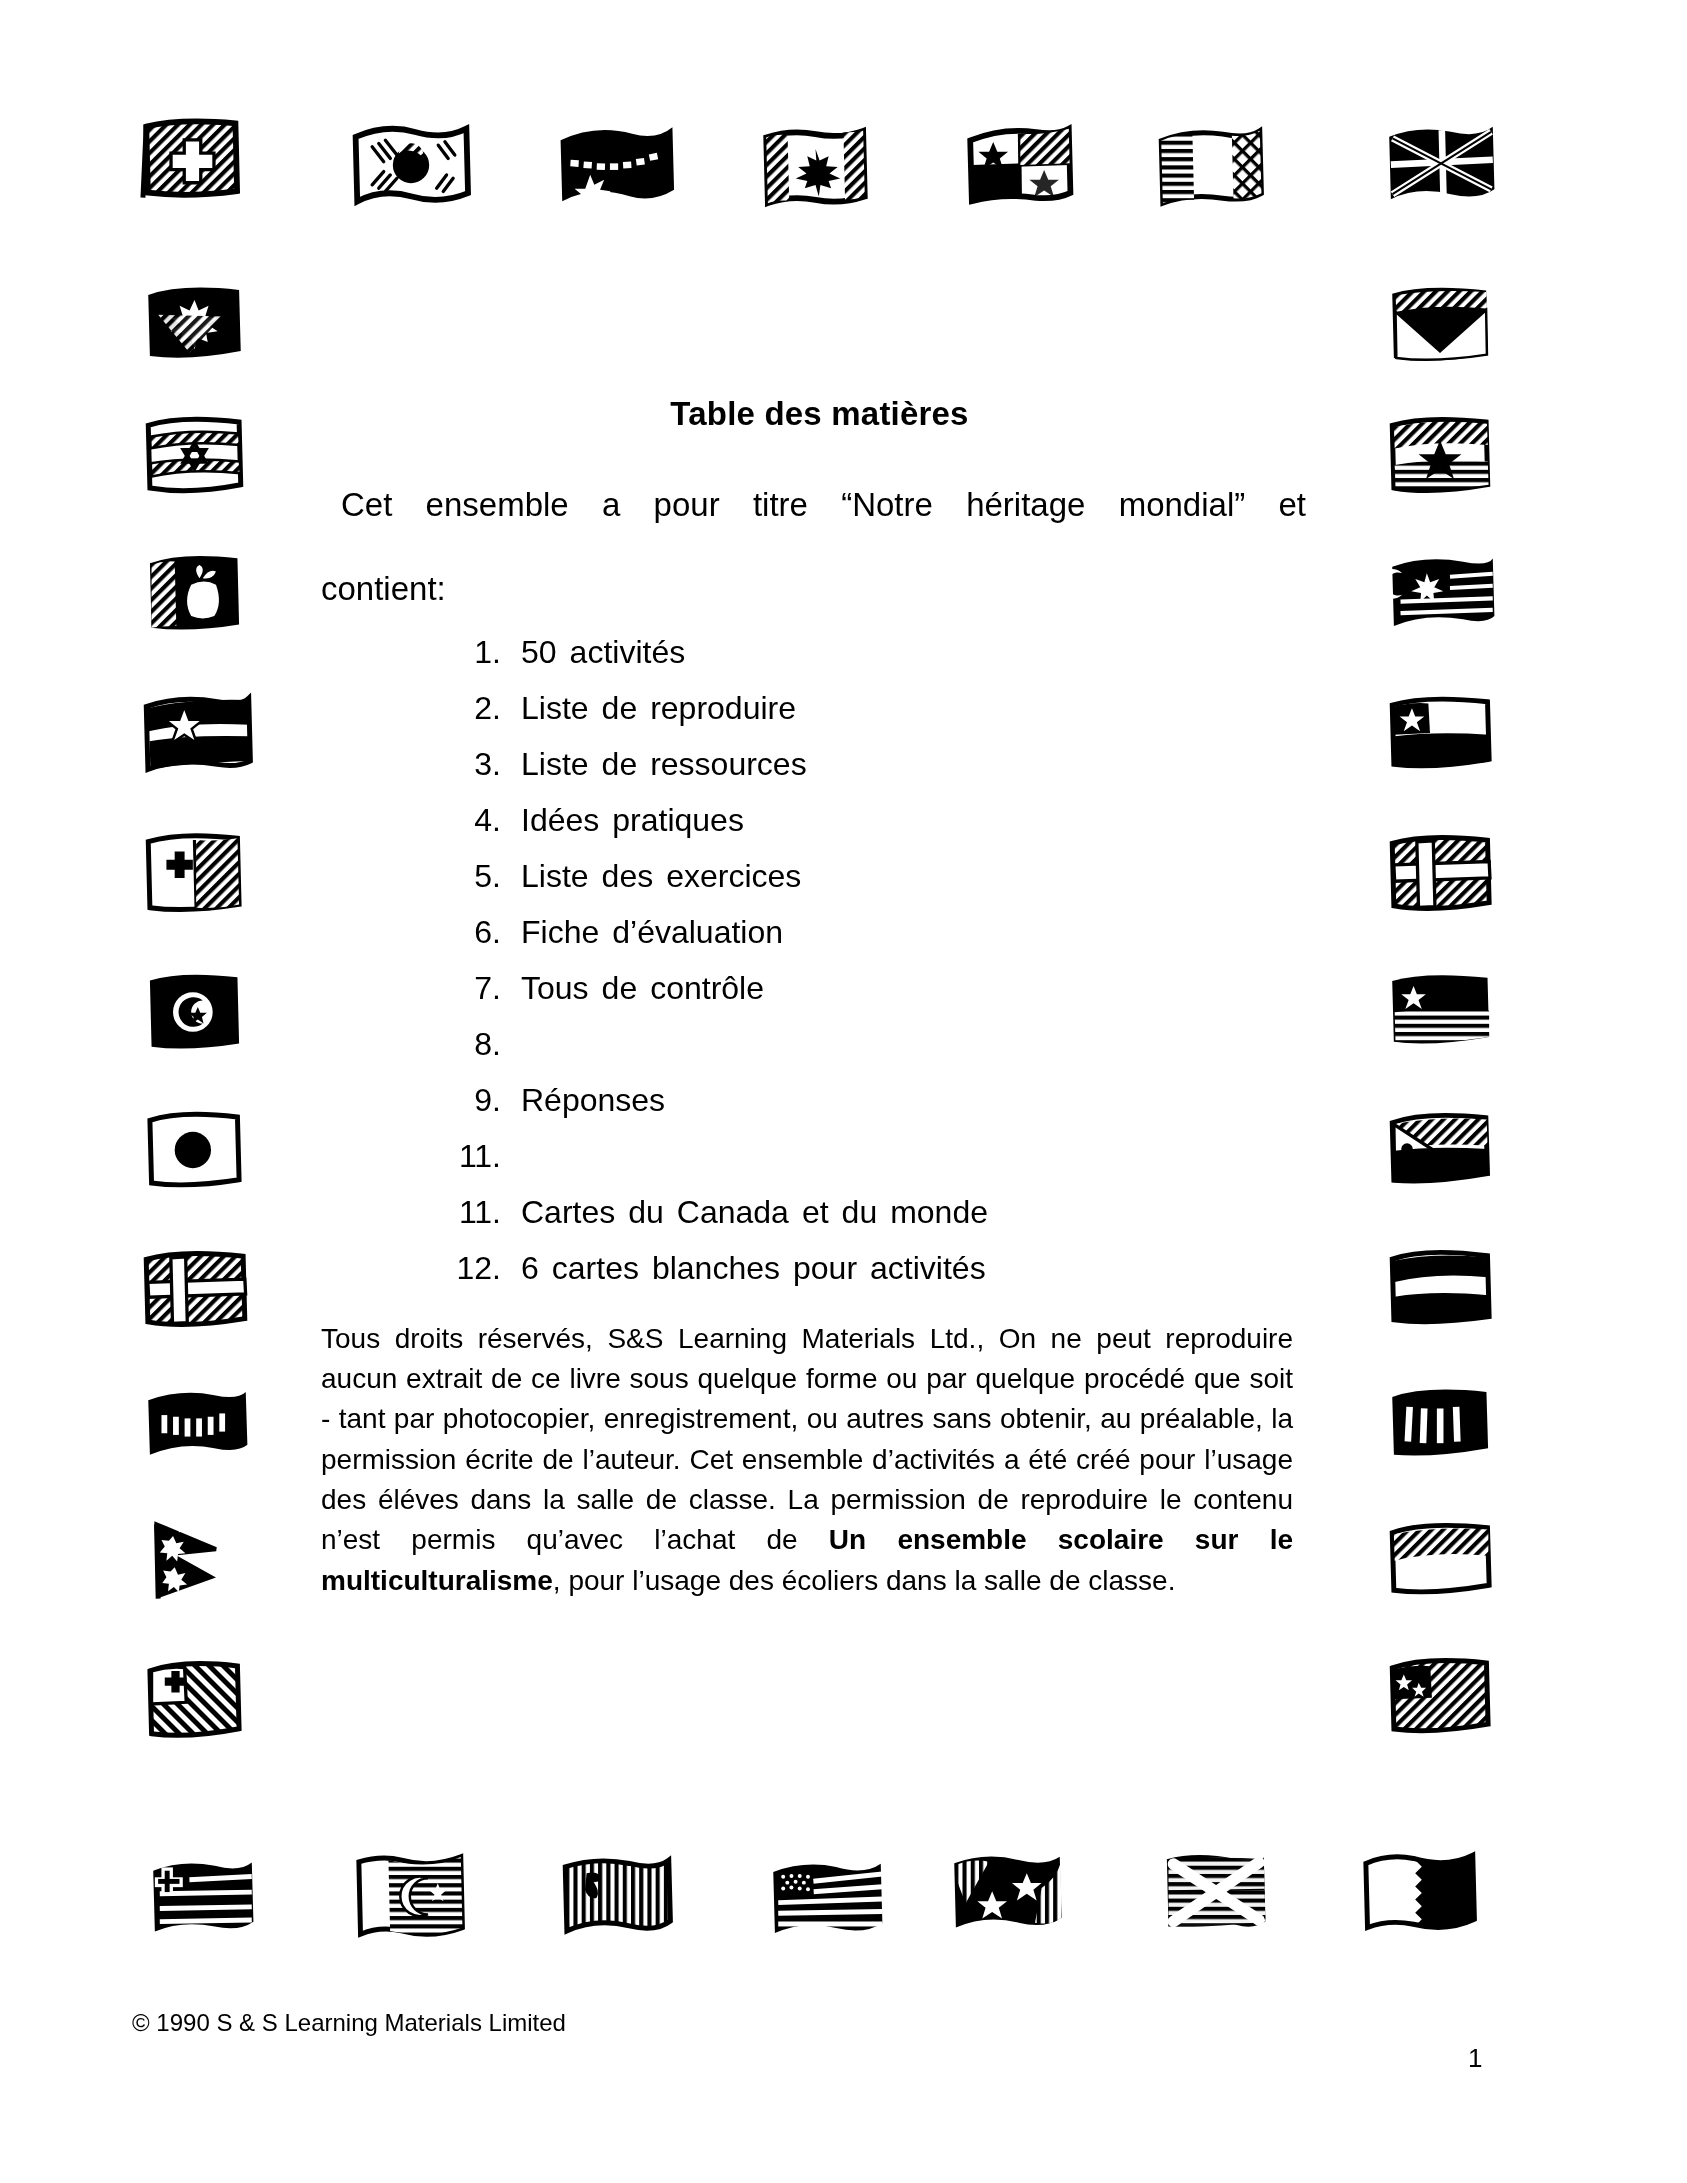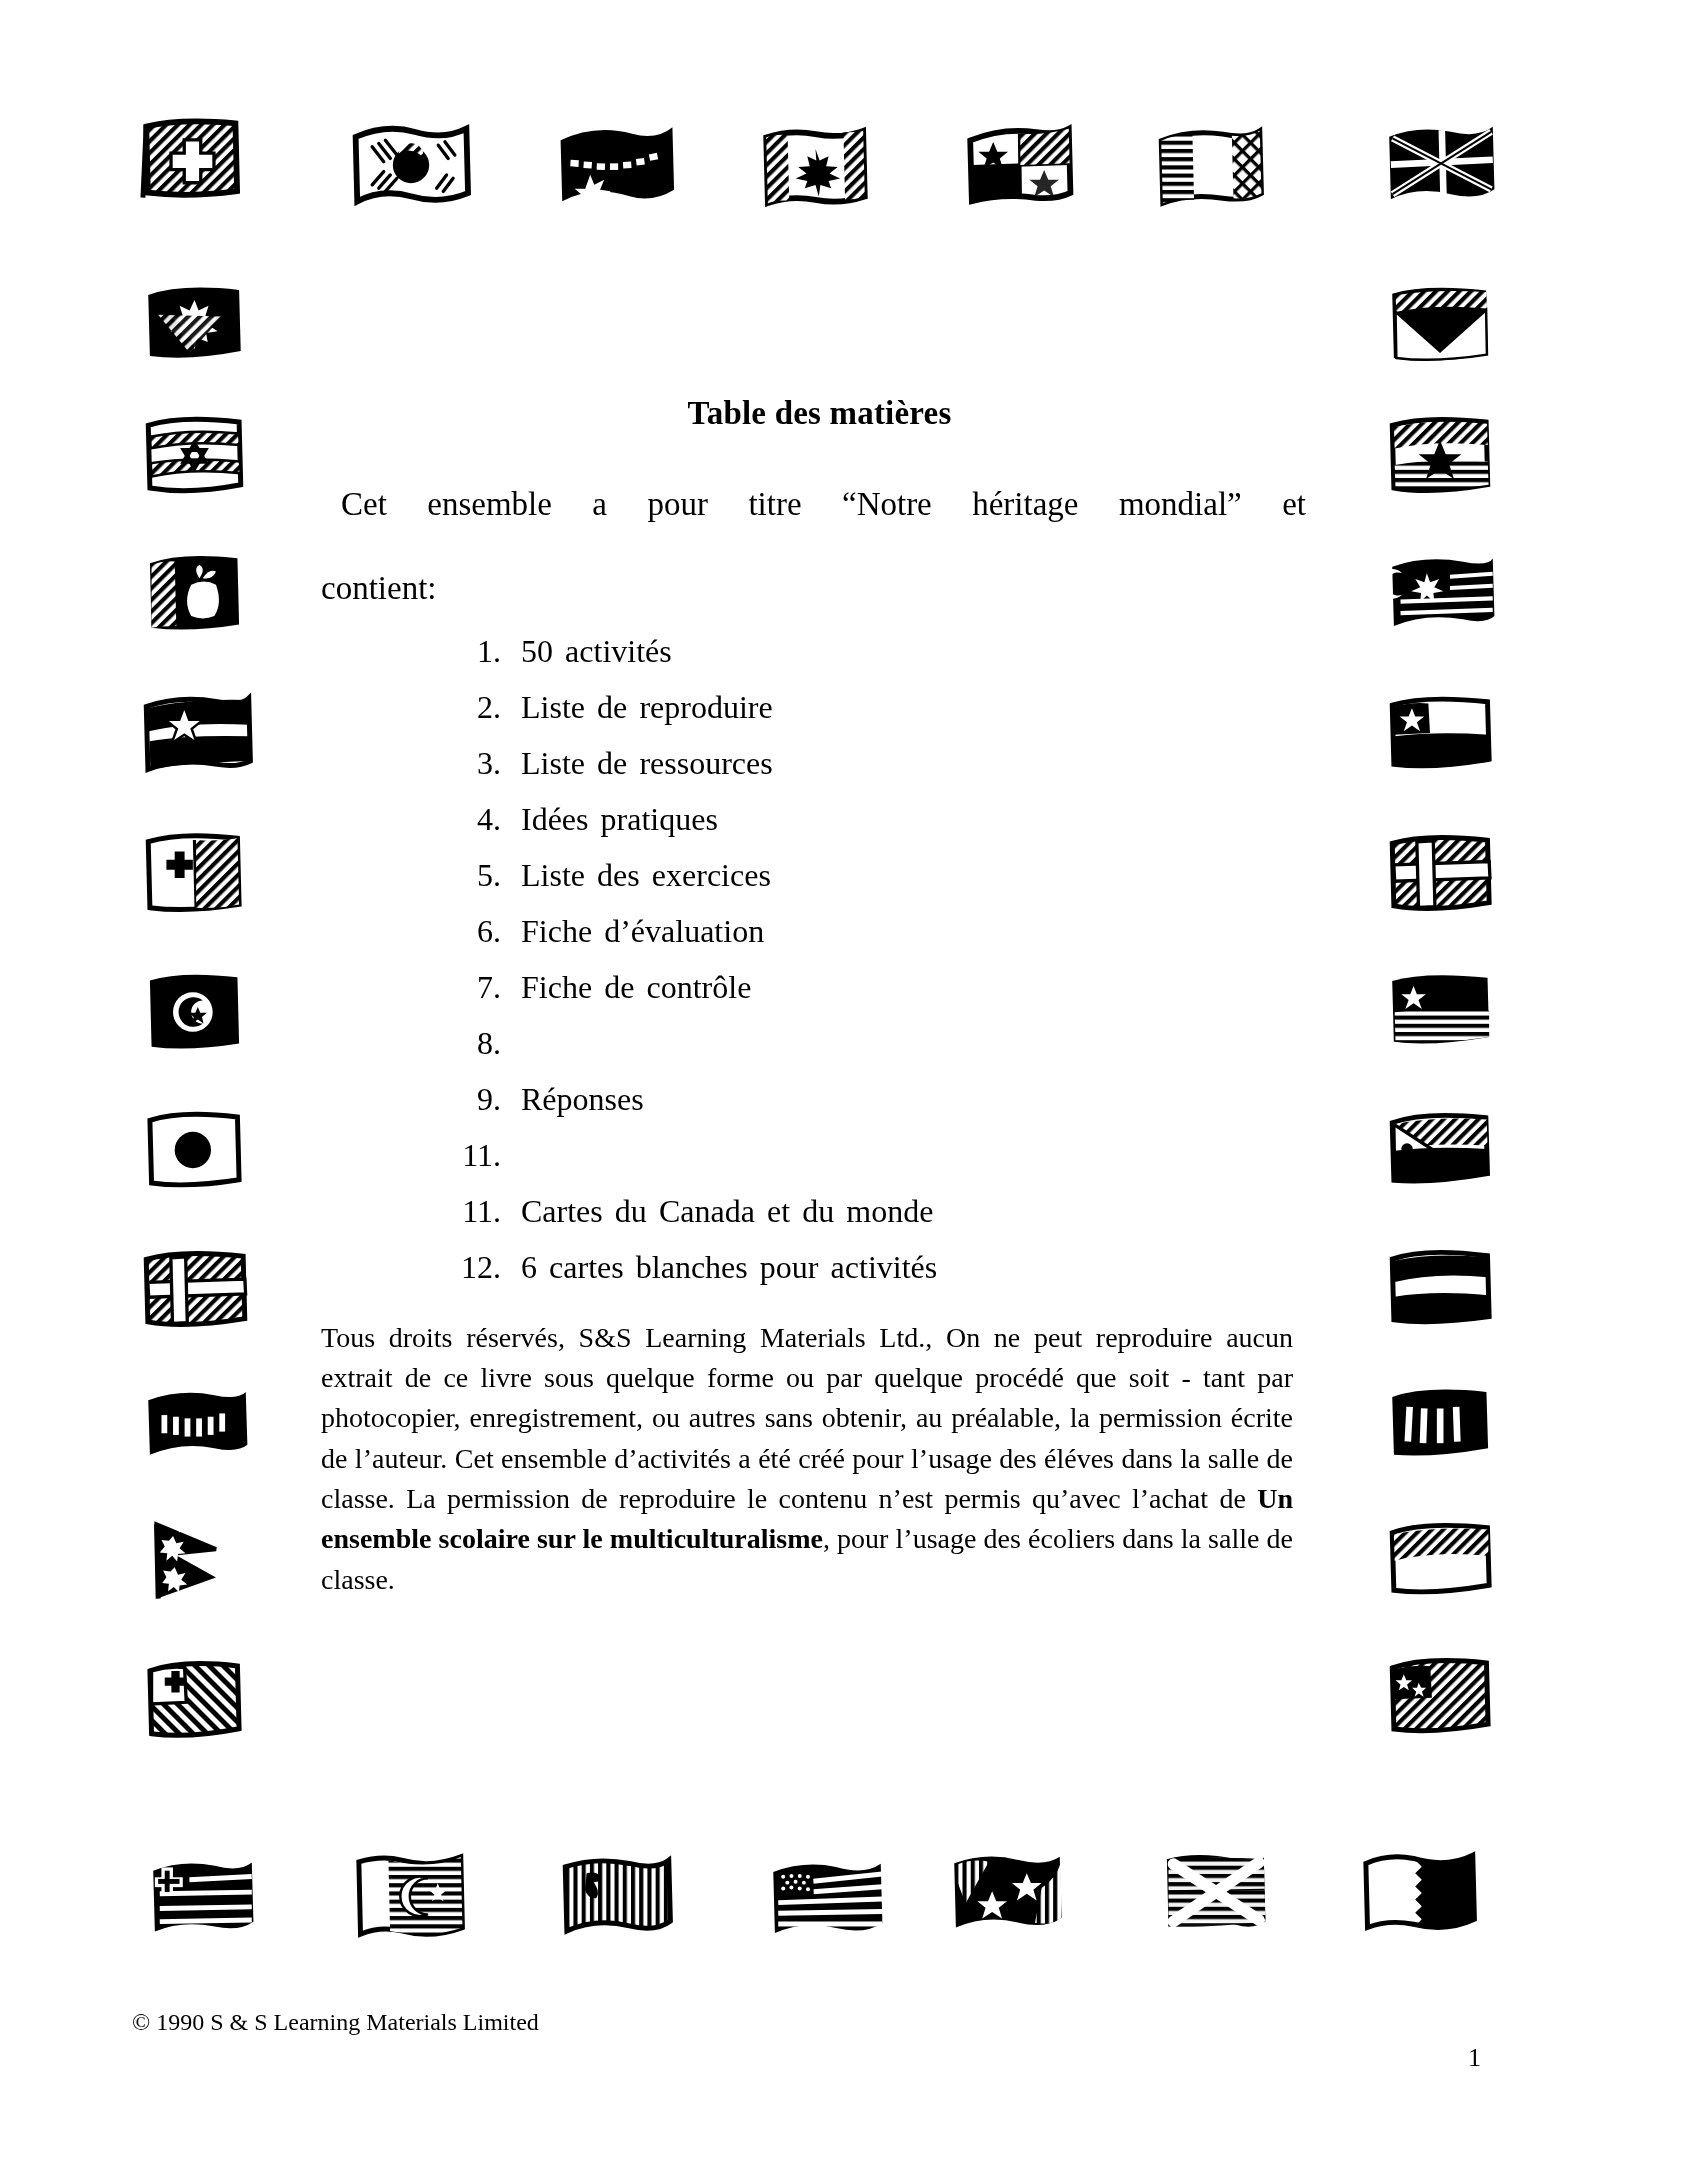--- a/index.html
+++ b/index.html
@@ -12,21 +12,20 @@
     height: 2183px;
     position: relative;
     font-family: "Liberation Sans", sans-serif;
     color: #000000;
     overflow: hidden;
   }
 
   .page {
     position: absolute;
     inset: 0;
-    font-family: Liberation Serif, serif;
   }
 
   
   .flag {
     position: absolute;
     width: 109px;
     height: 86px;
   }
   .flag svg { display: block; width: 100%; height: 100%; }
 
@@ -564,21 +563,21 @@
         <li class="toc-item">
           <span class="toc-num">5.</span>
           <span class="toc-label">Liste des exercices</span>
         </li>
         <li class="toc-item">
           <span class="toc-num">6.</span>
           <span class="toc-label">Fiche d’évaluation</span>
         </li>
         <li class="toc-item">
           <span class="toc-num">7.</span>
-          <span class="toc-label">Fiche de contrôle</span>
+          <span class="toc-label">Tous de contrôle</span>
         </li>
         <li class="toc-item">
           <span class="toc-num">8.</span>
         </li>
         <li class="toc-item">
           <span class="toc-num">9.</span>
           <span class="toc-label">Réponses</span>
         </li>
         <li class="toc-item">
           <span class="toc-num">11.</span>

